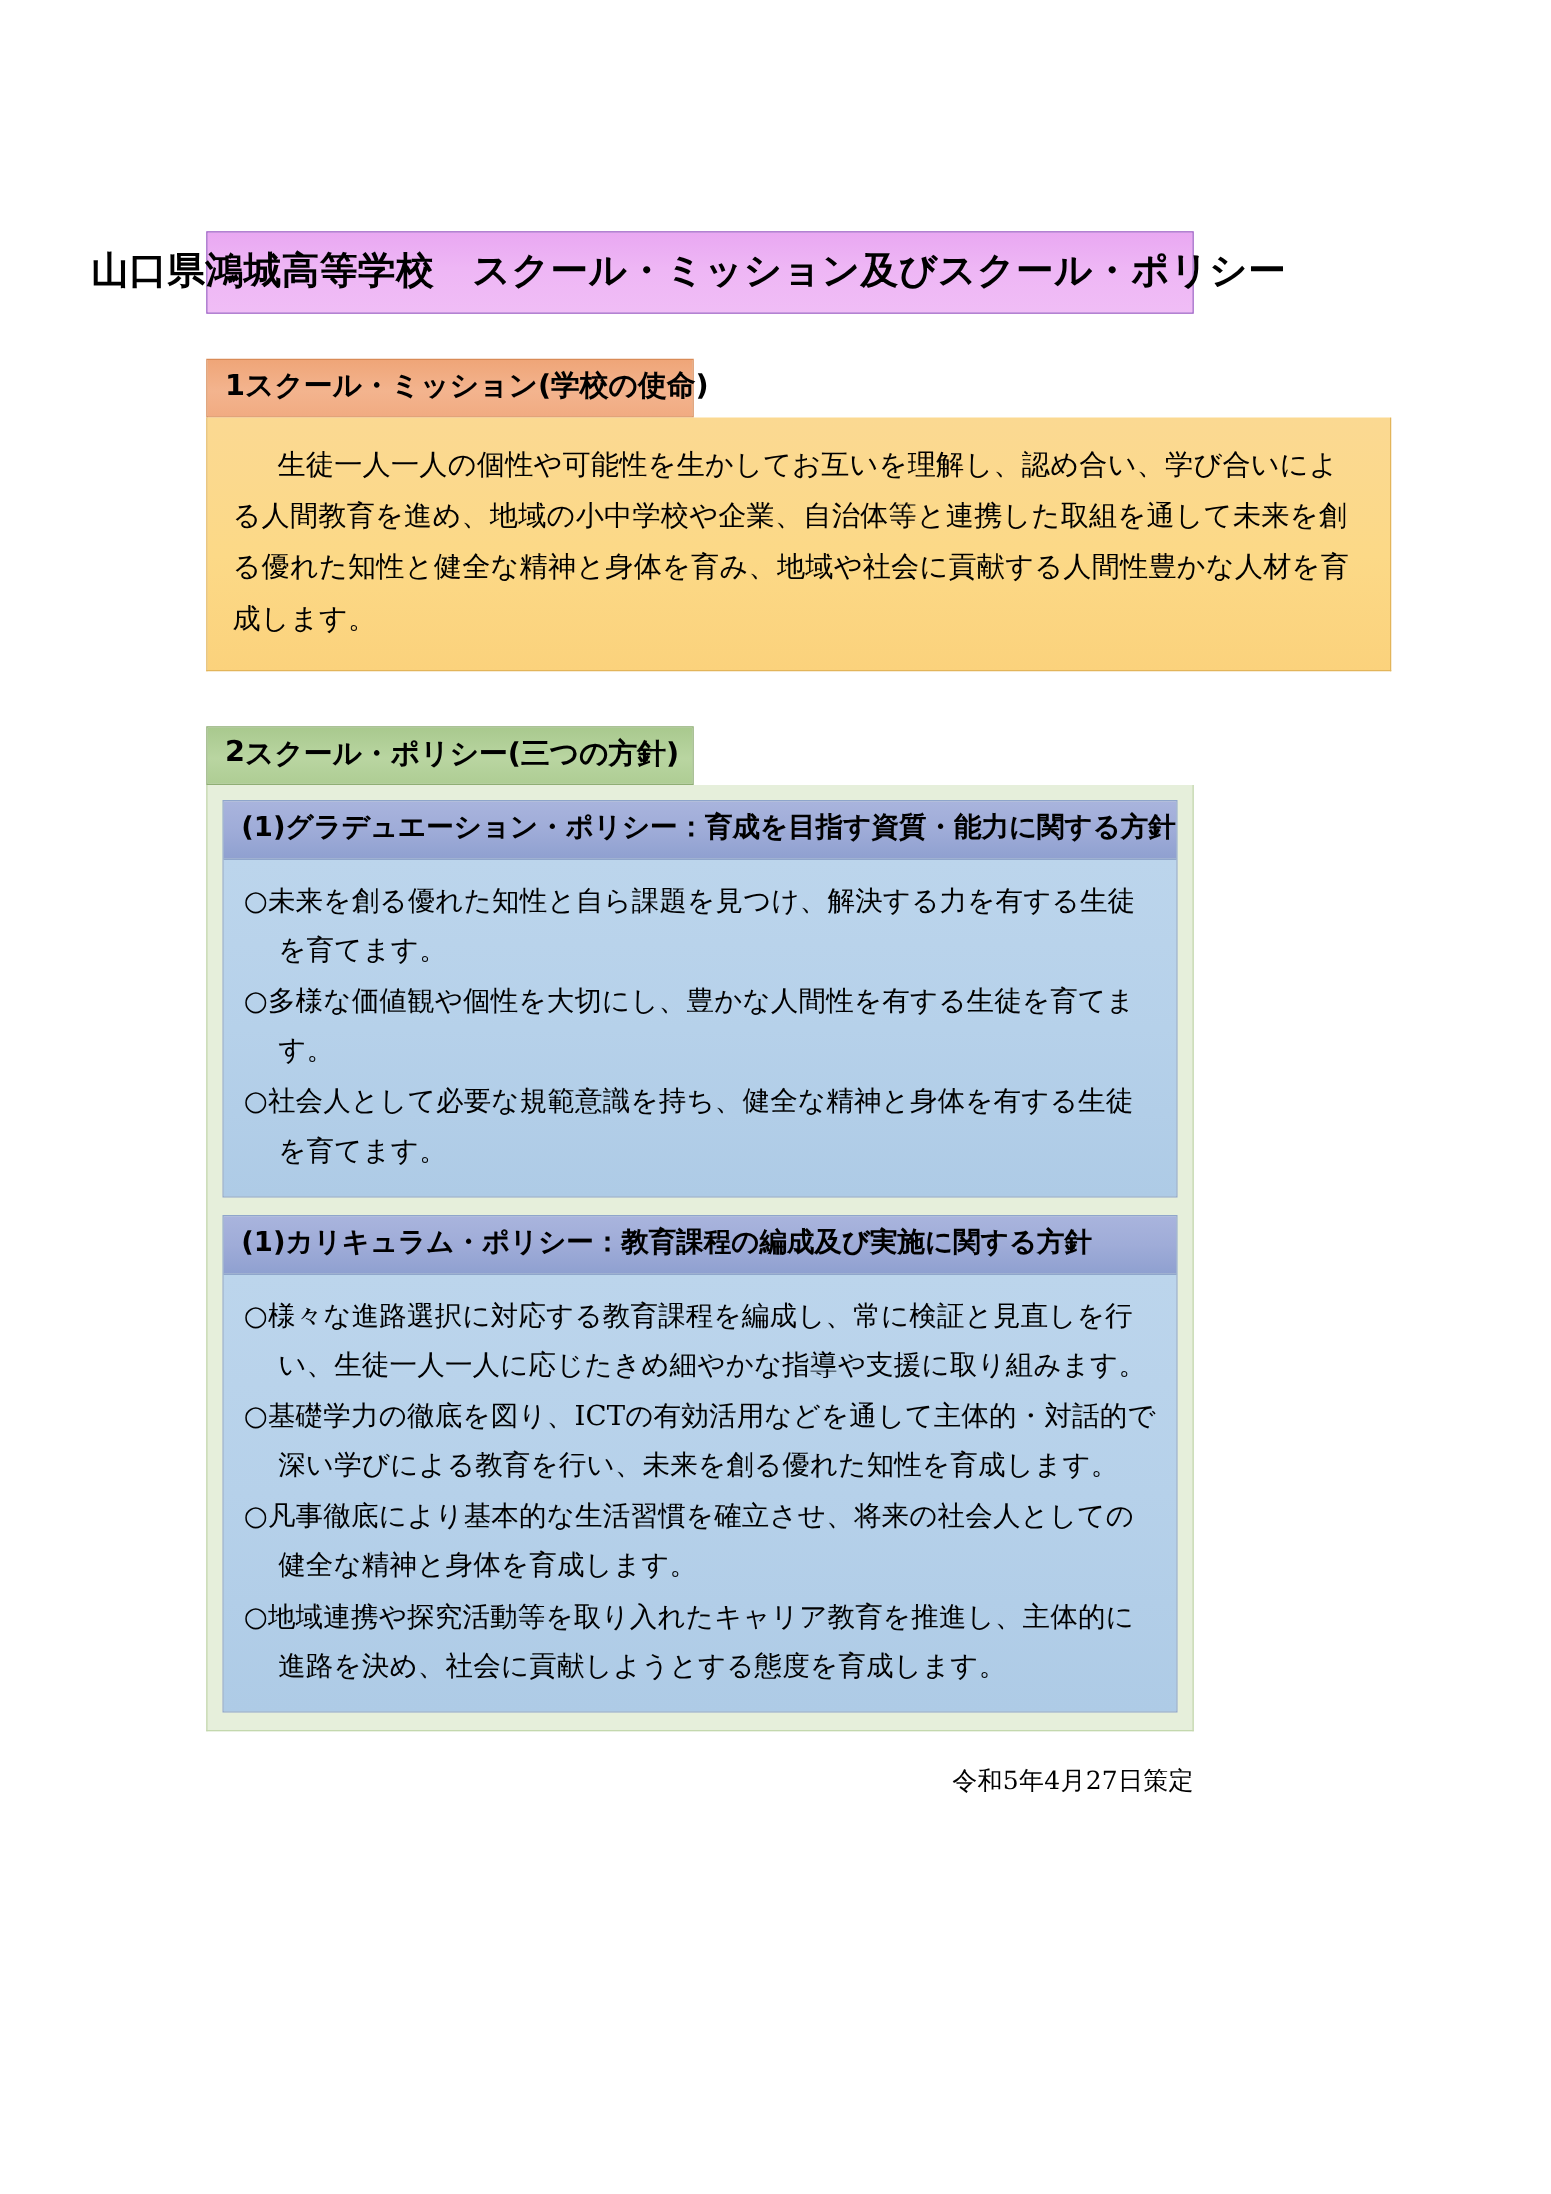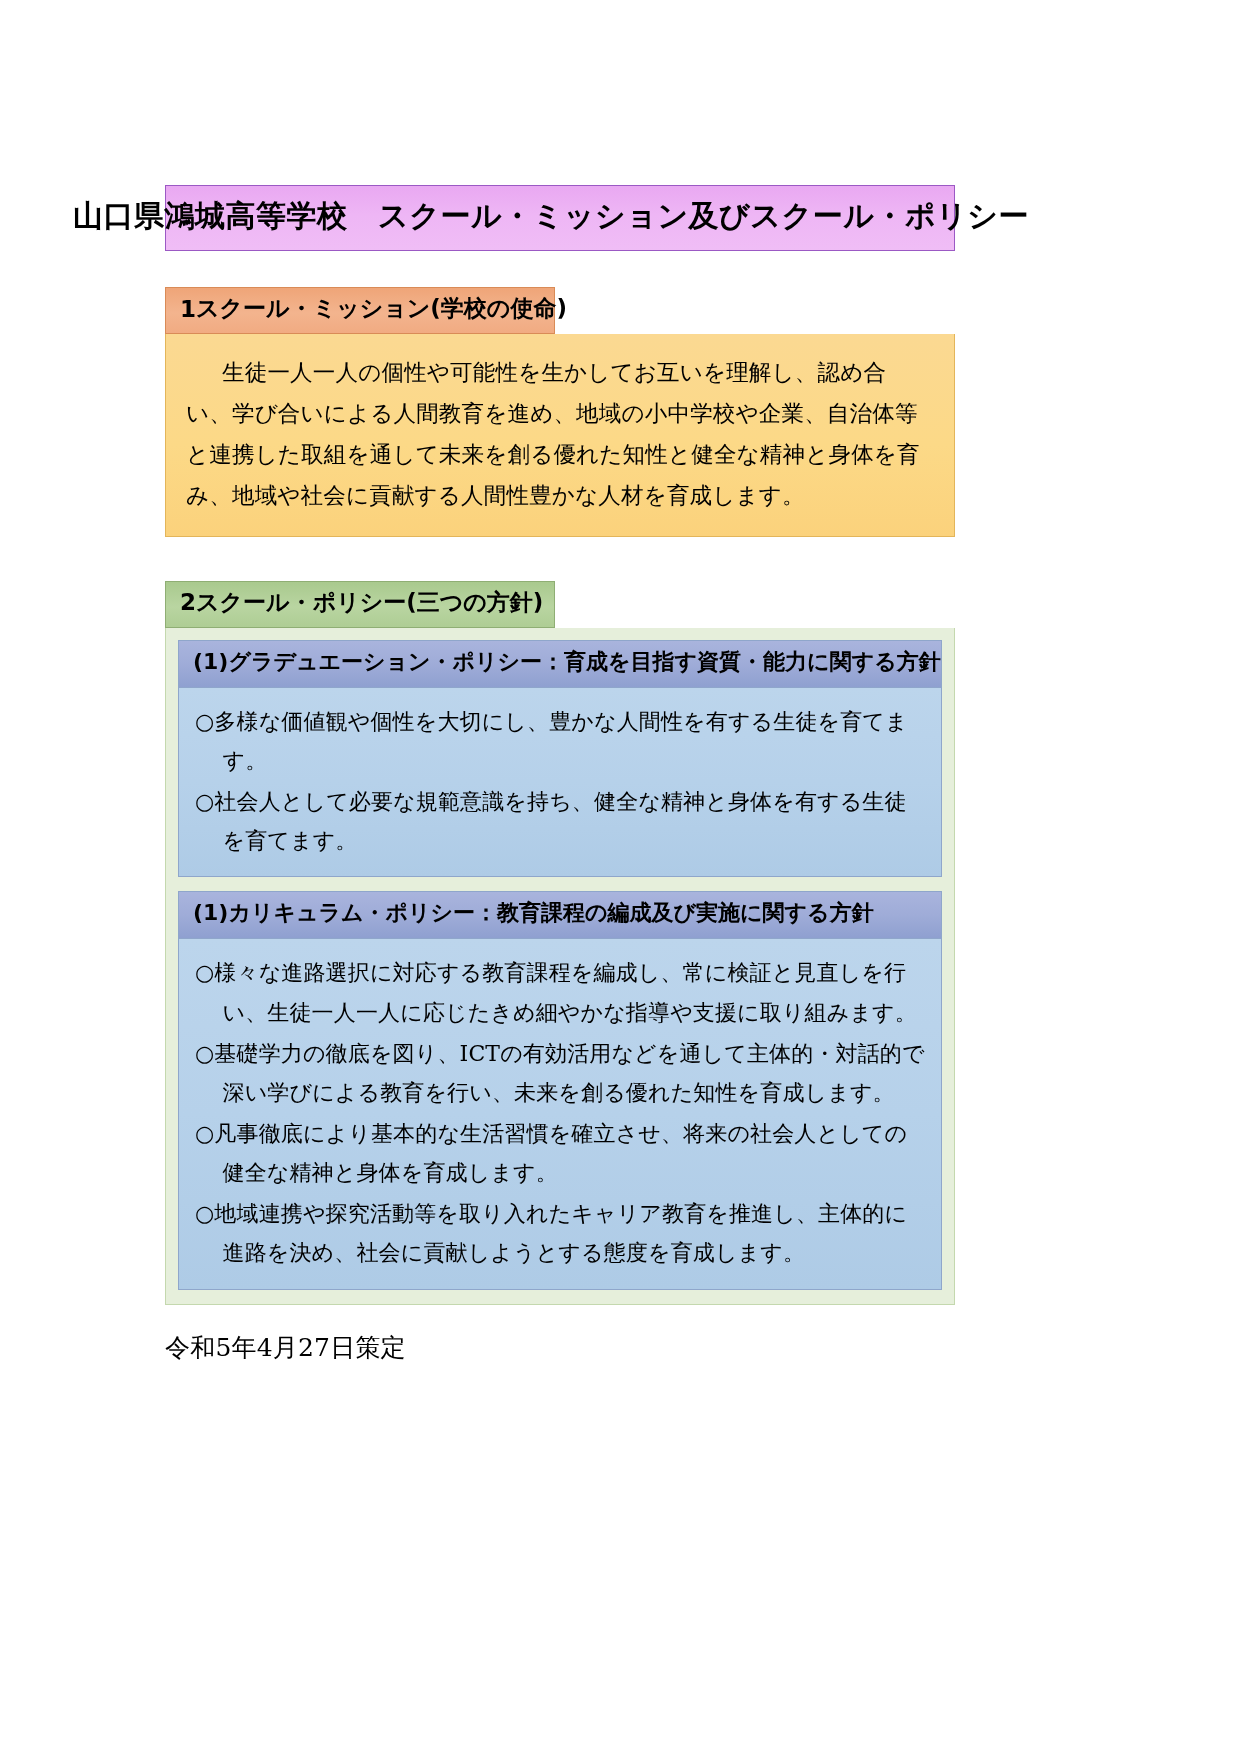--- a/index.html
+++ b/index.html
@@ -70,21 +70,21 @@
     width: 390px;
     height: 47px;
     margin-top: 44px;
     margin-left: 5px;
     border: 1px solid #8fae74;
     background: linear-gradient(to bottom, #a9c98e 0%, #b9d5a1 55%, #aecd94 100%);
   }
 
   
   .mission-body {
-    width: 790px;
+    width: 948px;
     margin-left: 5px;
     box-sizing: border-box;
     border: 1px solid #e3b55a;
     border-top: none;
     background: linear-gradient(to bottom, #fbd992 0%, #fcd987 55%, #fbd27c 100%);
     padding: 18px 22px 20px 20px;
   }
   .mission-p {
     font-size: 22.5px;
     line-height: 1.82;
@@ -149,22 +149,22 @@
     text-indent: -1.25em;
     letter-spacing: 0.15px;
   }
   .sub-body li:last-child { margin-bottom: 0; }
 
   
   .footer {
     width: 790px;
     margin-left: 5px;
     margin-top: 26px;
-    text-align: left;
-    font-size: 25px;
+    text-align: right;
+    font-size: 20px;
     color: #000000;
     letter-spacing: 0.2px;
   }
 </style>
 </head>
 <body>
 
 <div class="page">
 
   <div class="title-banner">
@@ -186,20 +186,21 @@
     <span style="display:inline-block;width:22px;"></span>
     <span>スクール・ポリシー(三つの方針)</span>
   </div>
 
   <div class="policy-outer">
 
     <div class="sub-block">
       <div class="sub-head">(1)グラデュエーション・ポリシー：育成を目指す資質・能力に関する方針</div>
       <div class="sub-body">
         <ul>
+          <li>○未来を創る優れた知性と自ら課題を見つけ、解決する力を有する生徒を育てます。</li>
           <li>○多様な価値観や個性を大切にし、豊かな人間性を有する生徒を育てます。</li>
           <li>○社会人として必要な規範意識を持ち、健全な精神と身体を有する生徒を育てます。</li>
         </ul>
       </div>
     </div>
 
     <div class="sub-block">
       <div class="sub-head">(1)カリキュラム・ポリシー：教育課程の編成及び実施に関する方針</div>
       <div class="sub-body">
         <ul>

